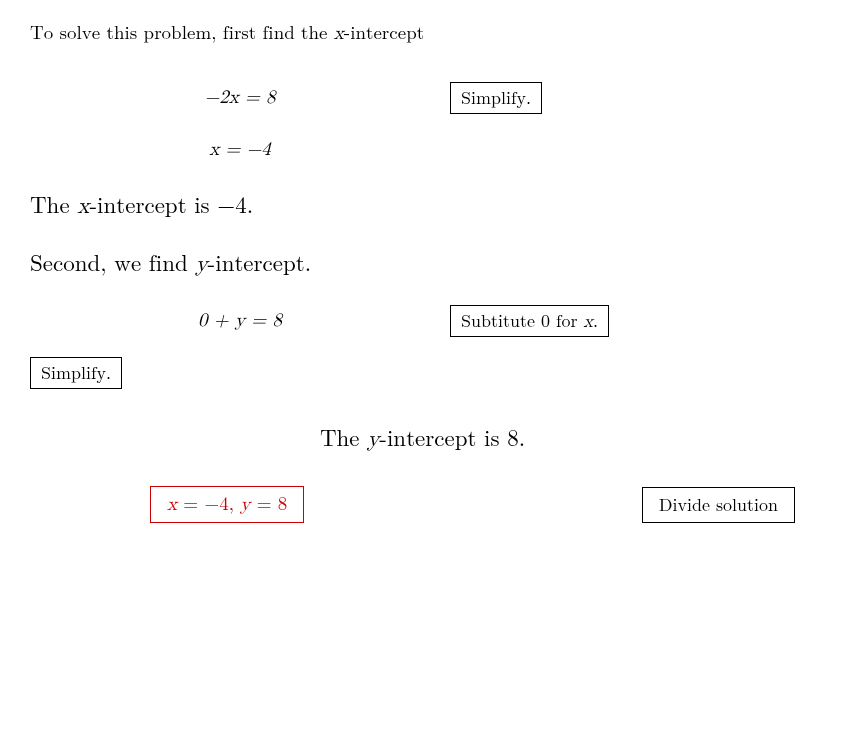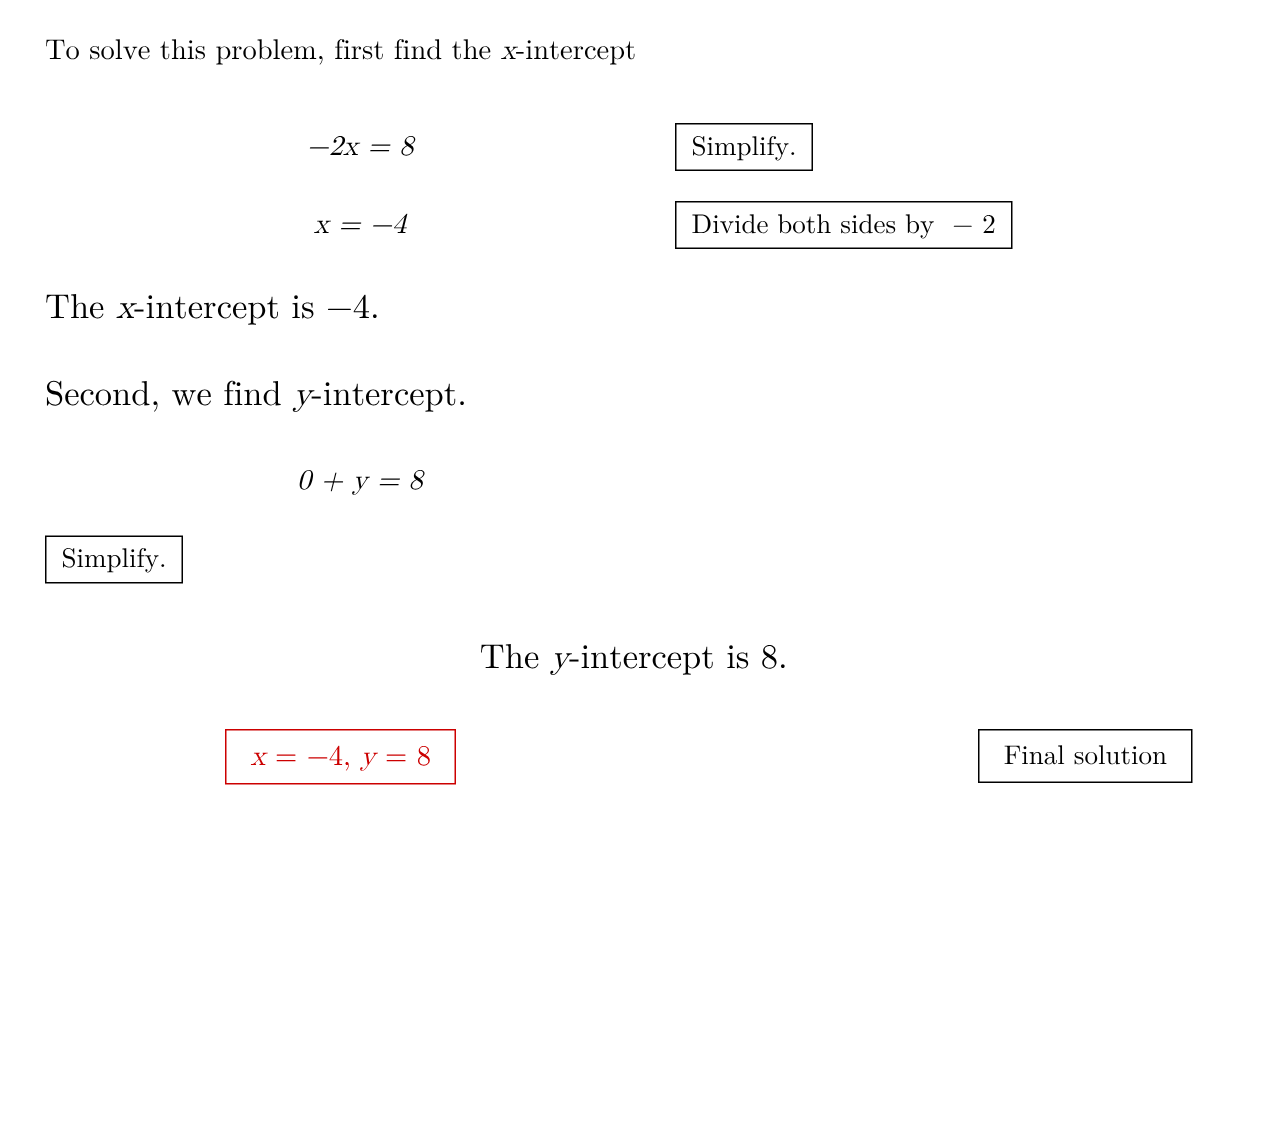--- a/index.html
+++ b/index.html
@@ -52,21 +52,21 @@
     }
 
     .paragraph-text {
       font-size: 23px;
       margin: 18px 0 24px 0;
       line-height: 1.5;
     }
 
     .final-row {
       display: flex;
-      align-items: flex-start;
+      align-items: flex-end;
       margin-top: 30px;
     }
 
     .final-answer {
       margin-left: 120px;
       border: 1.5px solid #cc0000;
       padding: 6px 16px;
       font-size: 19px;
       color: #cc0000;
       display: inline-block;
@@ -100,55 +100,55 @@
     </div>
     <div class="annotation-box">
       Simplify.
     </div>
   </div>
 
   <div class="math-row">
     <div class="math-expr">
       <span class="mi">x</span> = −4
     </div>
-    <div class="annotation-box">
-      Divide both sides by &nbsp;− 2
-    </div>
   </div>
 
 </div>
 
 <p class="paragraph-text">
   The <span class="mi">x</span>-intercept is −4.
 </p>
 
 <p class="paragraph-text" style="margin-bottom: 20px;">
   Second, we find <span class="mi">y</span>-intercept.
 </p>
 
 <div class="math-section">
 
   <div class="math-row">
     <div class="math-expr">
       0 + <span class="mi">y</span> = 8
+    </div>
+    <div class="annotation-box">
+      Subtitute 0 for <span class="mi">x</span>.
     </div>
   </div>
 
   <div class="math-row">
     <div class="annotation-box">
       Simplify.
     </div>
   </div>
 
 </div>
 
 <p class="paragraph-text" style="margin-top: 30px; text-align: center;">
   The <span class="mi">y</span>-intercept is 8.
 </p>
 
 <div class="final-row">
   <div class="final-answer">
     <span class="mi">x</span> = −4, <span class="mi">y</span> = 8
   </div>
   <div class="final-label">
-    Final solution
+    Divide solution
   </div>
 </div>
 
 </body></html>

